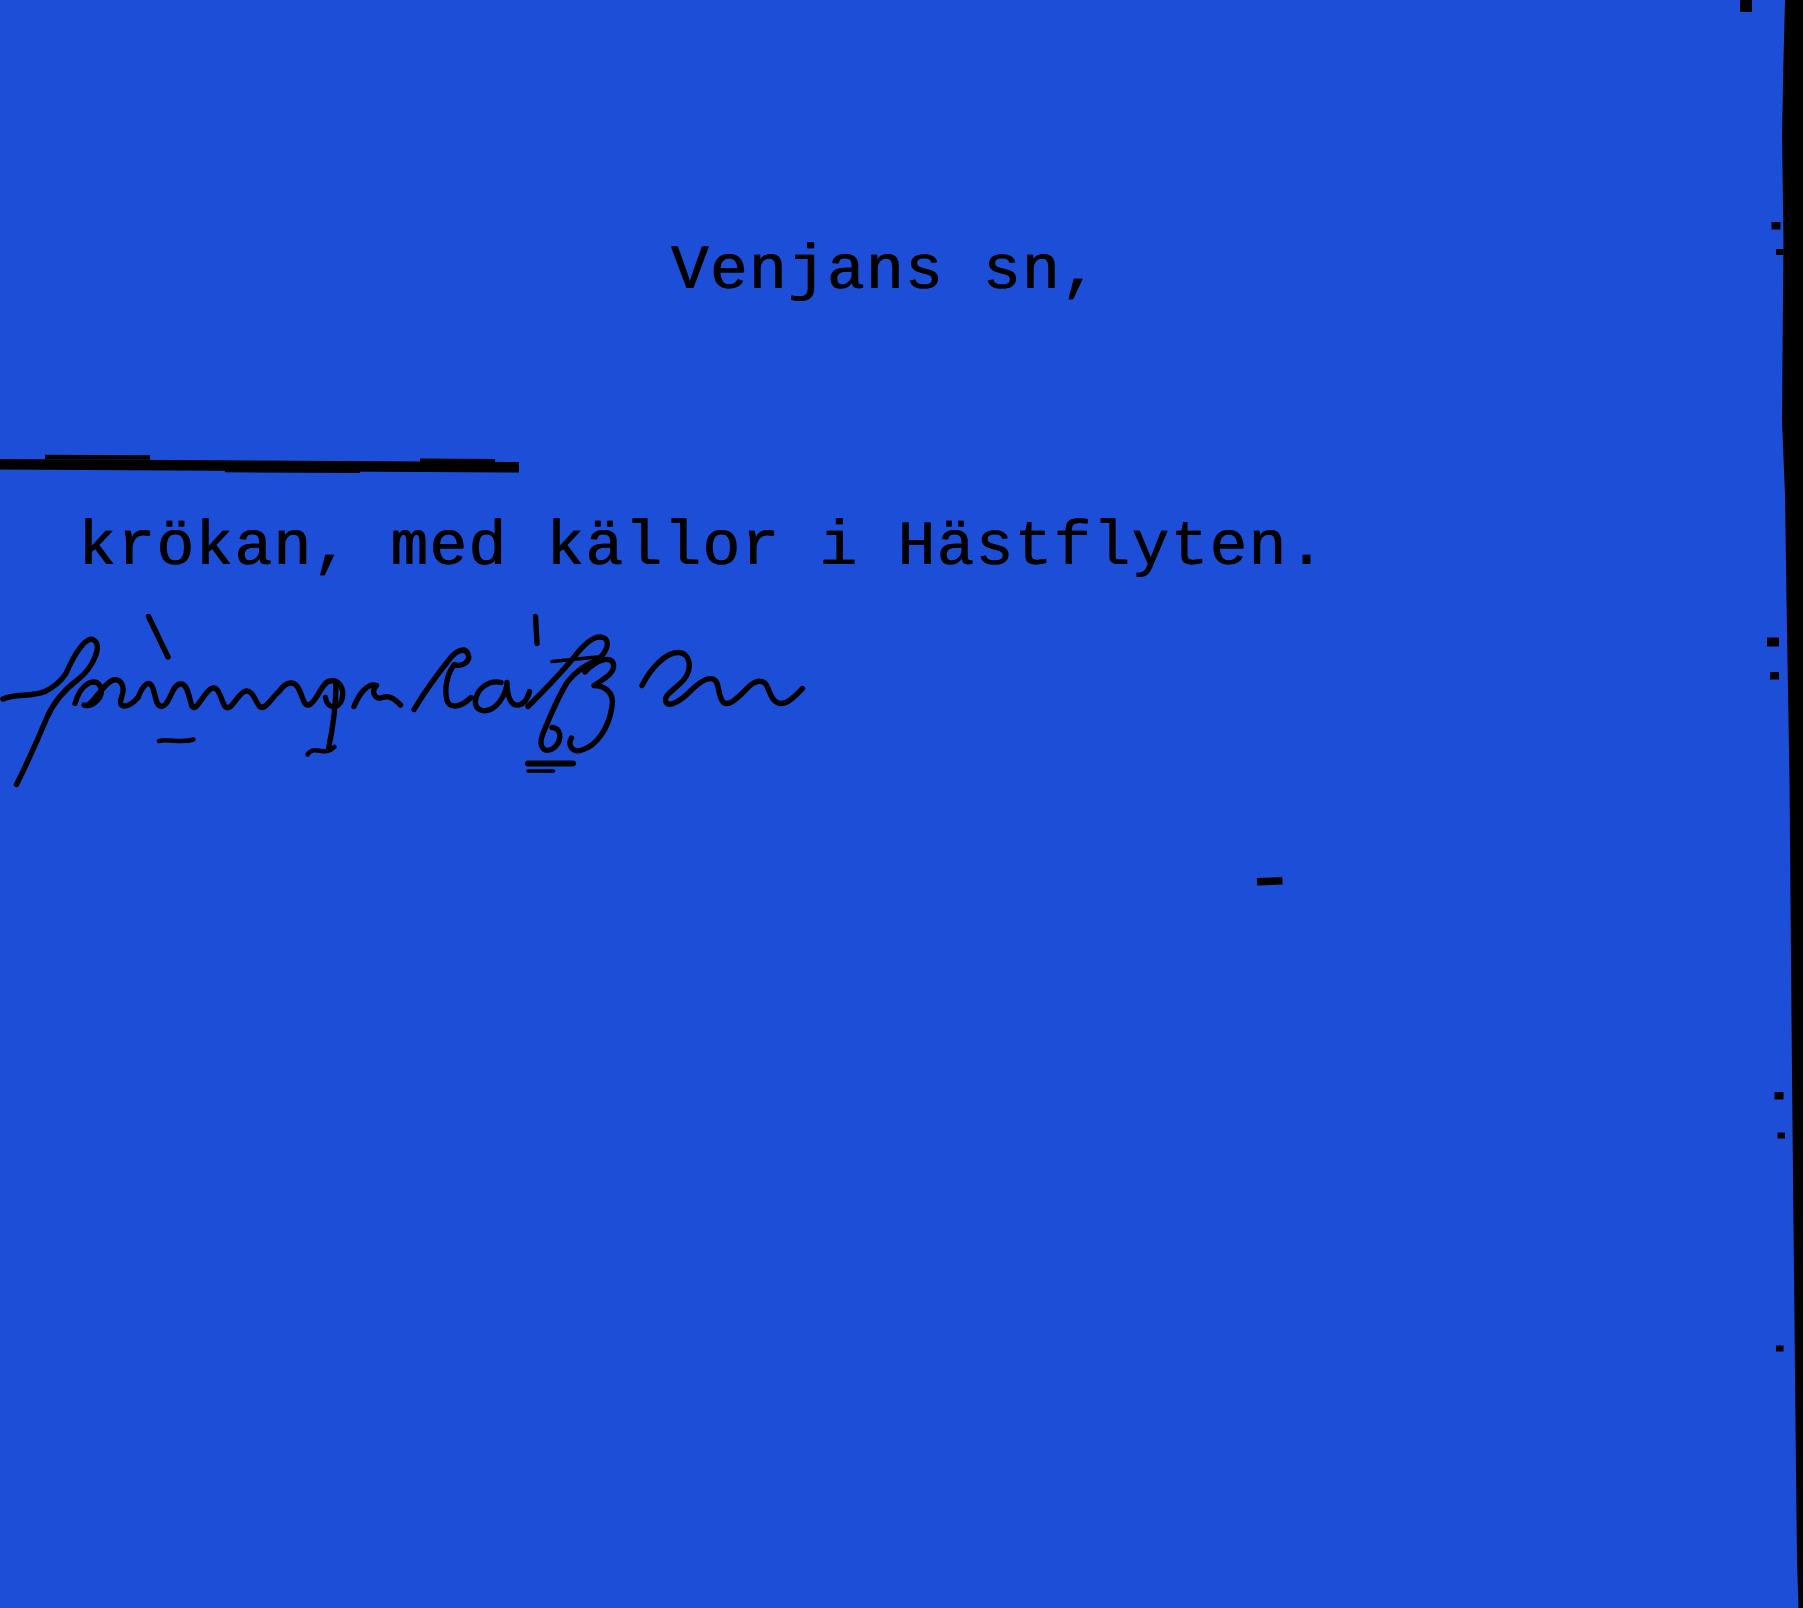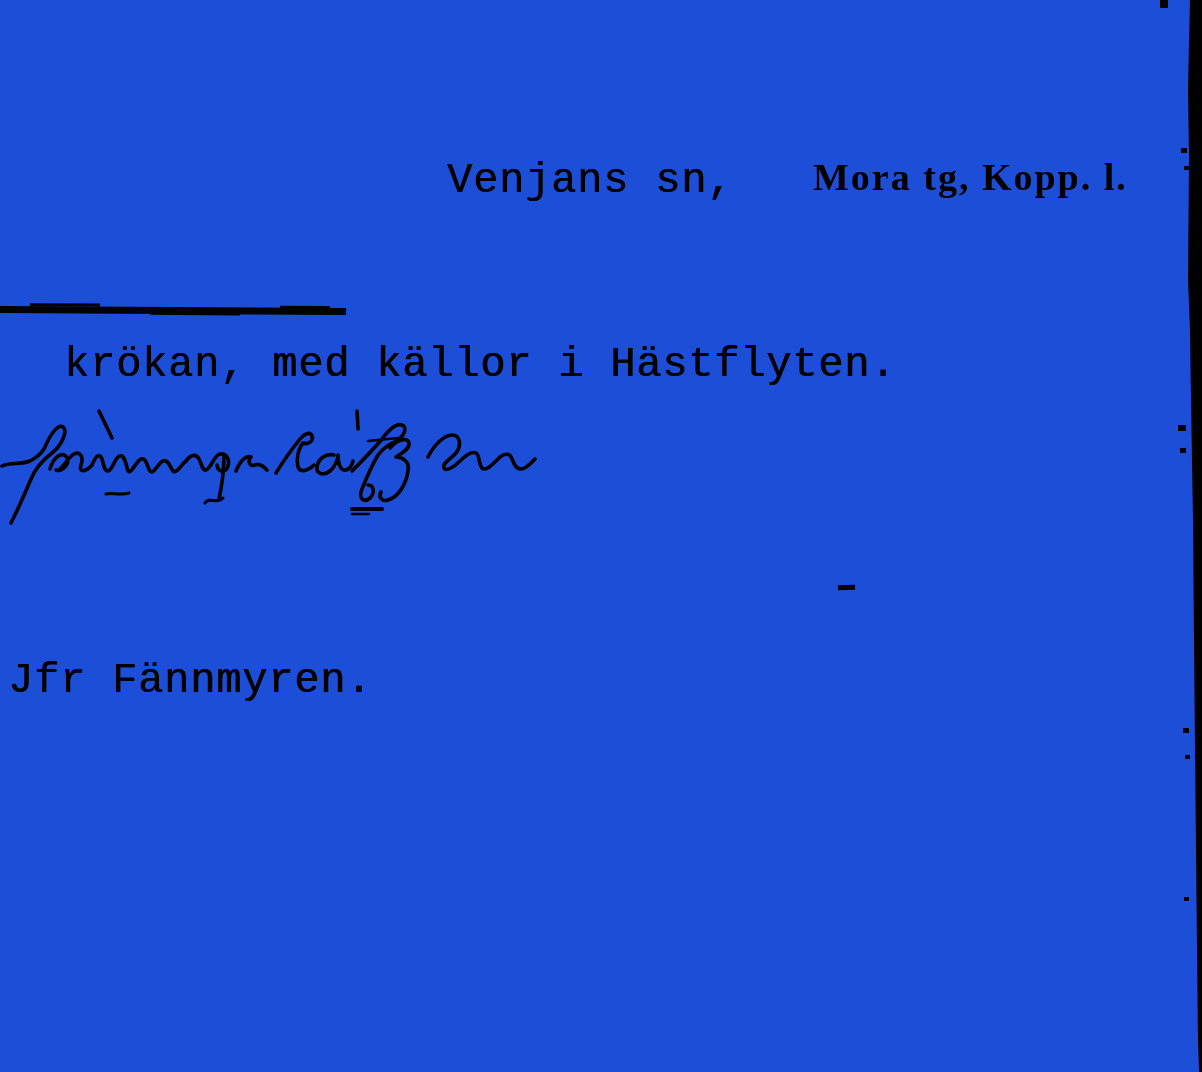--- a/index.html
+++ b/index.html
@@ -64,30 +64,29 @@
     pointer-events:none;
   }
 </style>
 </head>
 <body>
 
 <div id="card">
 
   <div class="tw" style="left:447px;top:160px;">Venjans sn,</div>
 
-  <div class="printed" style="left:813px;top:158px;letter-spacing:2px;">Mora tg, Kopp. l.</div>
 
 
   <div id="headword-underline">
     <span class="frag" style="left:30px;top:-3px;width:70px;height:3px;"></span>
     <span class="frag" style="left:150px;top:5px;width:90px;height:3px;"></span>
     <span class="frag" style="left:280px;top:-2px;width:50px;height:3px;"></span>
   </div>
 
-  <div class="tw" style="left:64px;top:344px;">krökan, med källor i Hästflyten.</div>
+  <div class="tw" style="left:52px;top:344px;">krökan, med källor i Hästflyten.</div>
 
   <div id="phonetic" title="fænmørbǣtsjøn">
     <svg width="540" height="145" viewBox="0 0 540 145">
       <g fill="none" stroke="#000" stroke-width="3.6" stroke-linecap="round" stroke-linejoin="round">
 
         <path d="M 2 73 C 10 69, 20 72, 30 68 C 36 65, 40 62, 44 56 C 50 42, 58 30, 63 34 C 68 38, 62 52, 52 60 C 44 66, 36 74, 31 86 C 26 98, 18 116, 11 130"></path>
 
         <path d="M 99 18 L 112 45"></path>
 
         <path d="M 50 76 C 54 62, 64 58, 67 65 C 70 71, 62 79, 56 77 C 60 80, 68 64, 74 61 C 80 58, 84 64, 81 72 C 78 80, 86 79, 92 72"></path>
@@ -118,21 +117,20 @@
         <path d="M 205 110 C 210 103, 216 112, 223 105" stroke-width="3"></path>
 
         <path d="M 352 116 L 382 116" stroke-width="4"></path>
         <path d="M 352 121 L 369 121" stroke-width="2.4"></path>
       </g>
     </svg>
   </div>
 
   <div id="stray-dash"></div>
 
-  <div class="tw" style="left:8px;top:660px;">Jfr Fännmyren.</div>
 
 
   <svg id="scan-edge" width="1202" height="1072" viewBox="0 0 1202 1072">
     <polygon fill="#000" points="
       1190,0 1202,0 1202,1072 1199,1072
       1198,1040 1197,950 1196,850 1195,750
       1194,640 1193,520 1191,400 1190,330
       1188,280 1189,160 1188,90 1189,40"></polygon>
     <rect x="1160" y="0" width="8" height="8" fill="#000"></rect>
     <rect x="1181" y="148" width="6" height="5" fill="#000"></rect>

